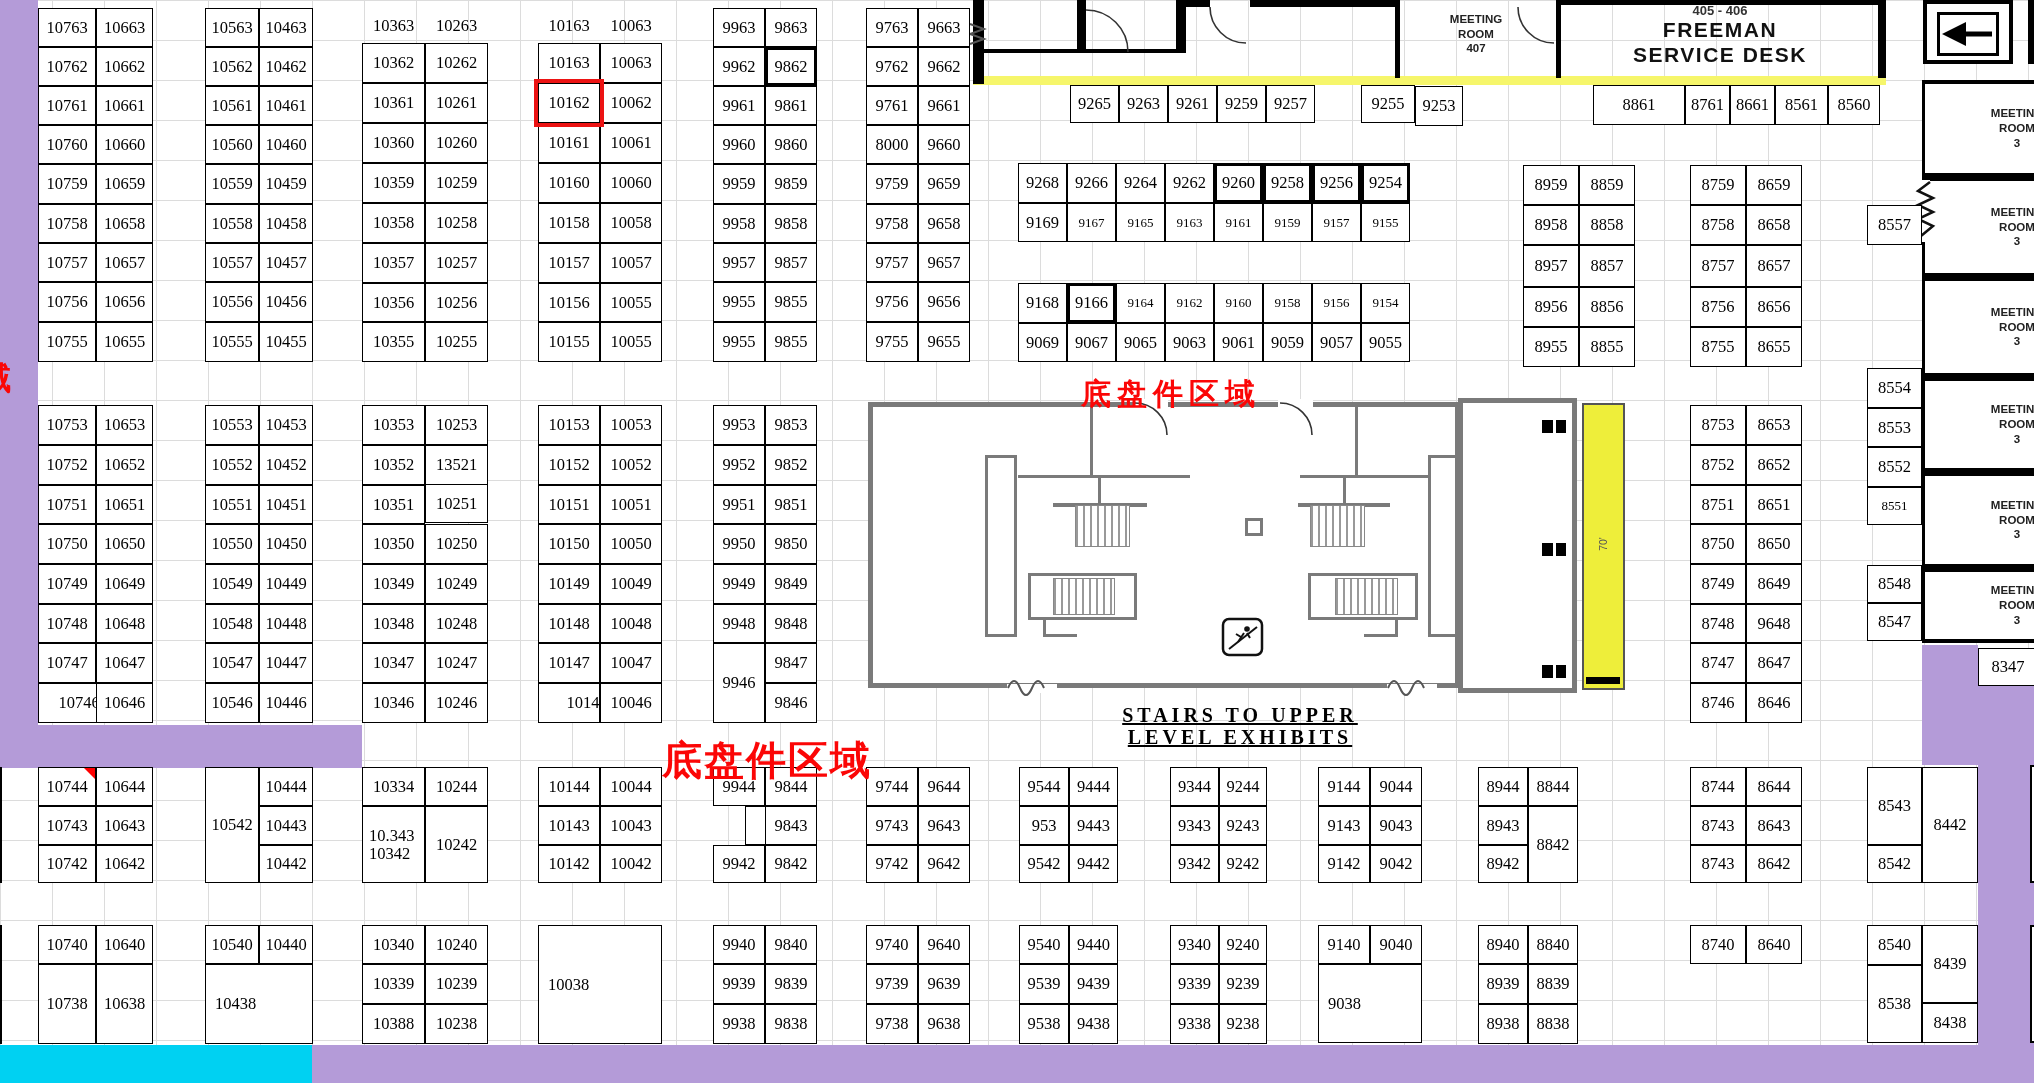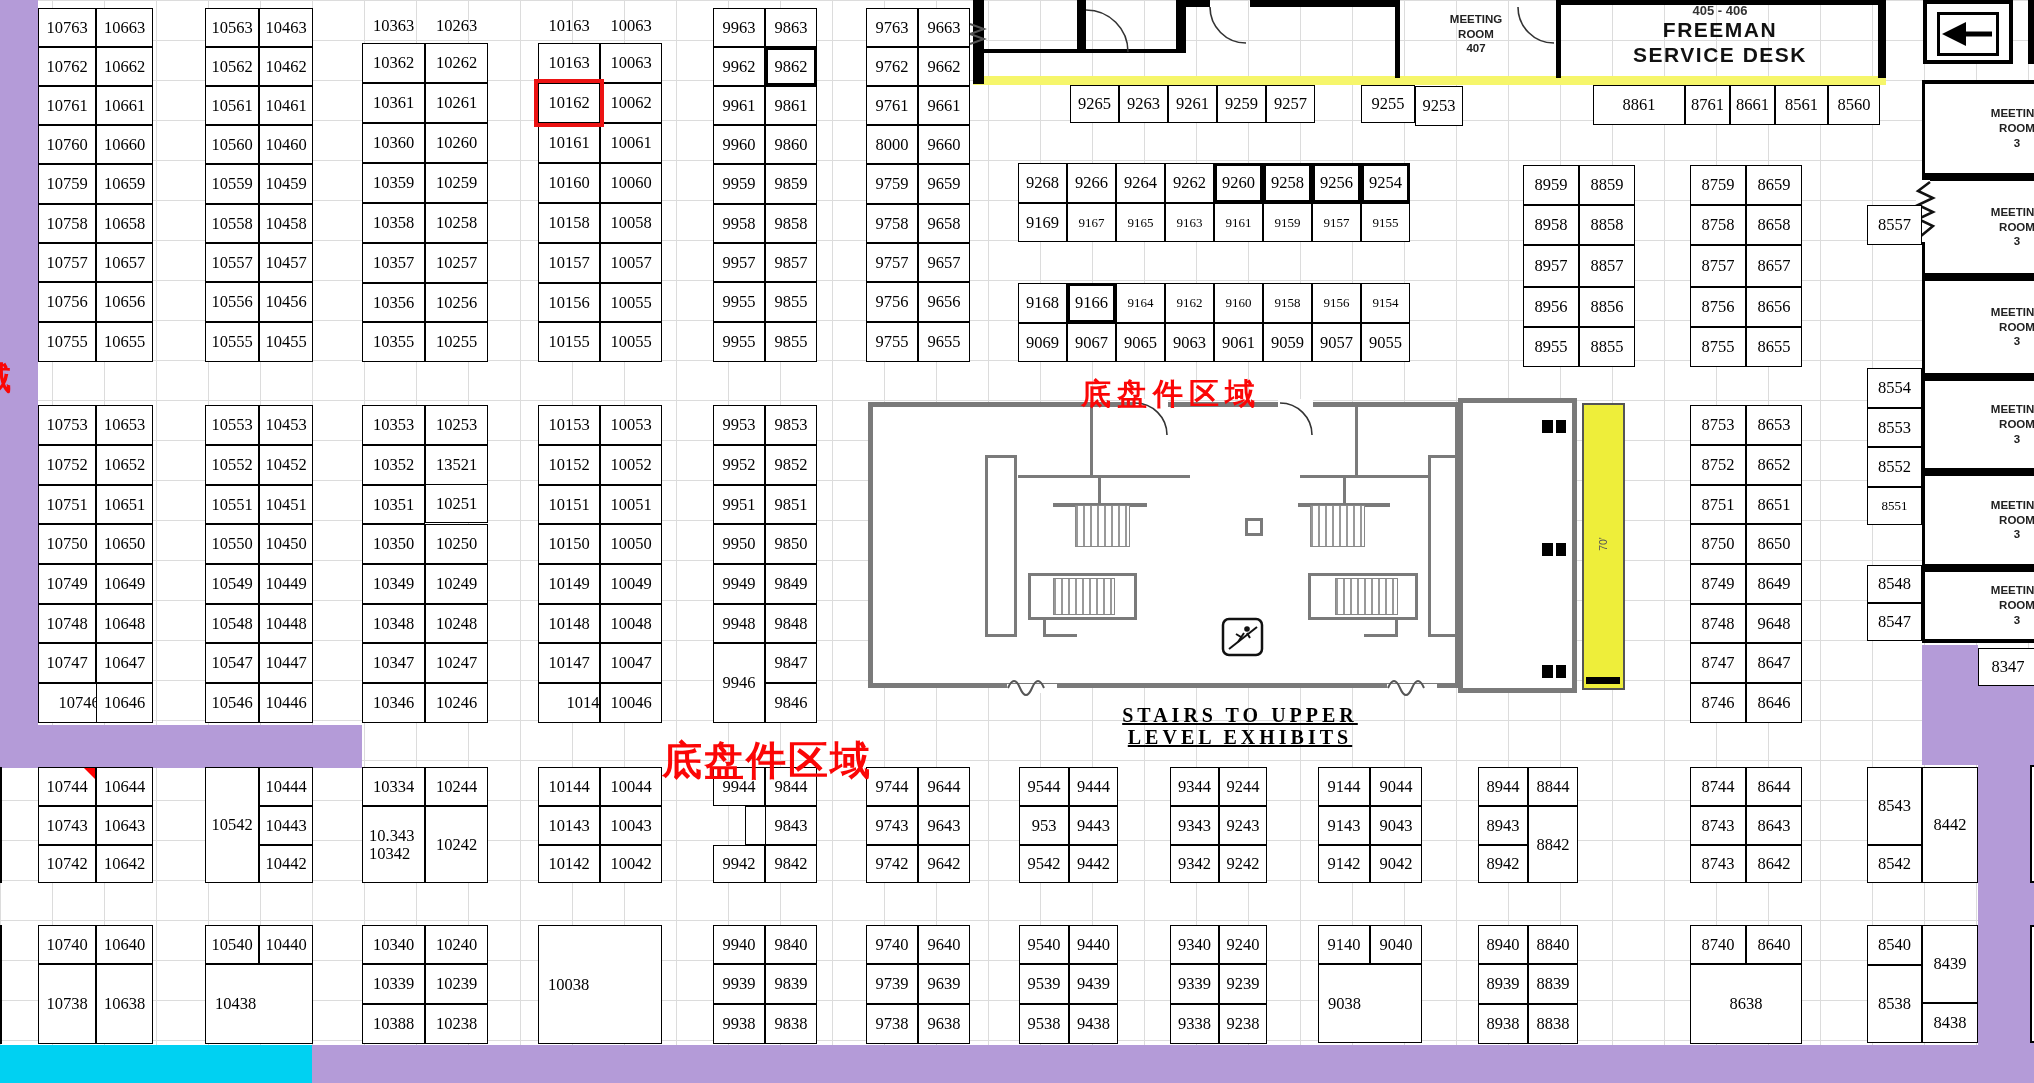--- a/index.html
+++ b/index.html
@@ -495,21 +495,20 @@
 10342</div>
     <div class="booth" style="left: 425px; top: 806px; width: 63px; height: 77px; position: absolute;">10242</div>
     <div class="booth bl" style="left: 538px; top: 925px; width: 124px; height: 119px; position: absolute;">10038</div>
     <div class="booth" style="left: 713px; top: 643px; width: 52px; height: 80px; position: absolute;">9946</div>
     <div class="booth" style="left: 765px; top: 643px; width: 52px; height: 40px; position: absolute;">9847</div>
     <div class="booth" style="left: 765px; top: 683px; width: 52px; height: 40px; position: absolute;">9846</div>
     <div class="booth bl" style="left: 1318px; top: 964px; width: 104px; height: 79px; position: absolute;">9038</div>
     <div class="booth" style="left: 1478px; top: 806px; width: 50px; height: 39px; position: absolute;">8943</div>
     <div class="booth" style="left: 1478px; top: 845px; width: 50px; height: 38px; position: absolute;">8942</div>
     <div class="booth" style="left: 1528px; top: 806px; width: 50px; height: 77px; position: absolute;">8842</div>
-    <div class="booth" style="left: 1690px; top: 964px; width: 112px; height: 80px; position: absolute;">8638</div>
     <div class="booth" style="left: 1867px; top: 205px; width: 55px; height: 40px; position: absolute;">8557</div>
     <div class="booth" style="left: 1867px; top: 368px; width: 55px; height: 40px; position: absolute;">8554</div>
     <div class="booth" style="left: 1867px; top: 408px; width: 55px; height: 39px; position: absolute;">8553</div>
     <div class="booth" style="left: 1867px; top: 447px; width: 55px; height: 40px; position: absolute;">8552</div>
     <div class="booth small" style="left: 1867px; top: 487px; width: 55px; height: 38px; position: absolute;">8551</div>
     <div class="booth" style="left: 1867px; top: 565px; width: 55px; height: 38px; position: absolute;">8548</div>
     <div class="booth" style="left: 1867px; top: 603px; width: 55px; height: 38px; position: absolute;">8547</div>
     <div class="booth" style="left: 1867px; top: 767px; width: 55px; height: 78px; position: absolute;">8543</div>
     <div class="booth" style="left: 1867px; top: 845px; width: 55px; height: 38px; position: absolute;">8542</div>
     <div class="booth" style="left: 1922px; top: 767px; width: 56px; height: 116px; position: absolute;">8442</div>

